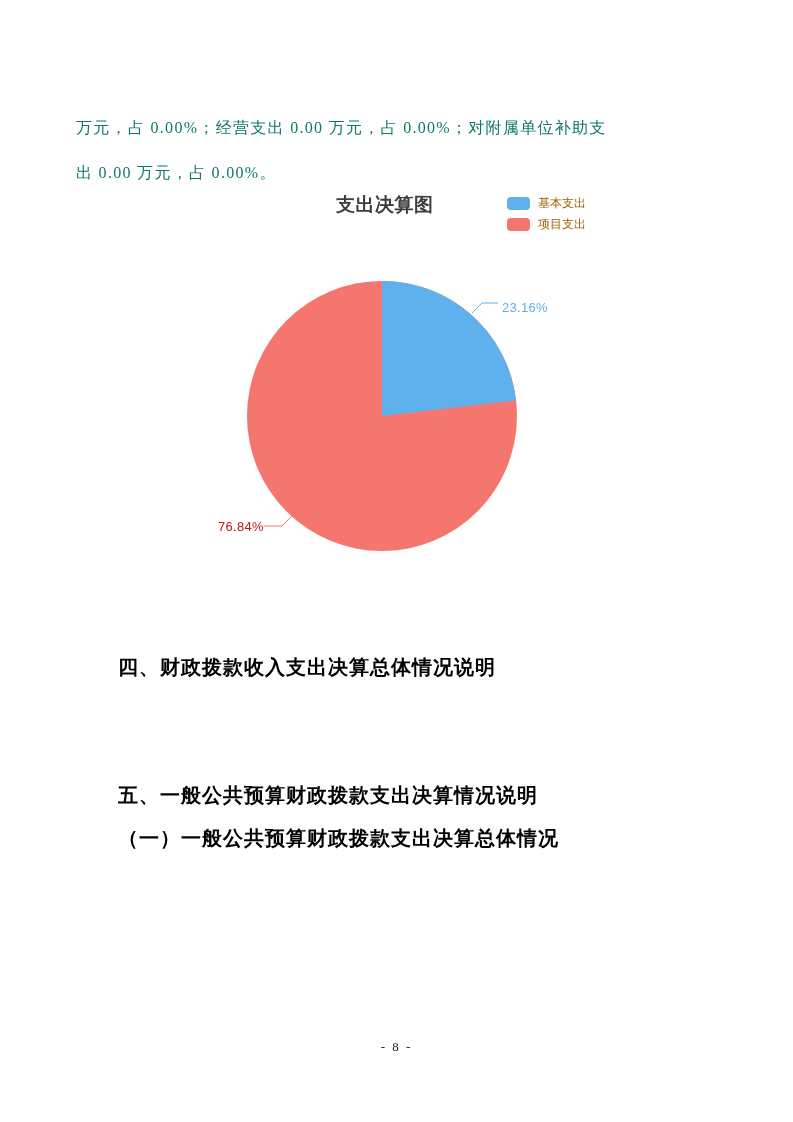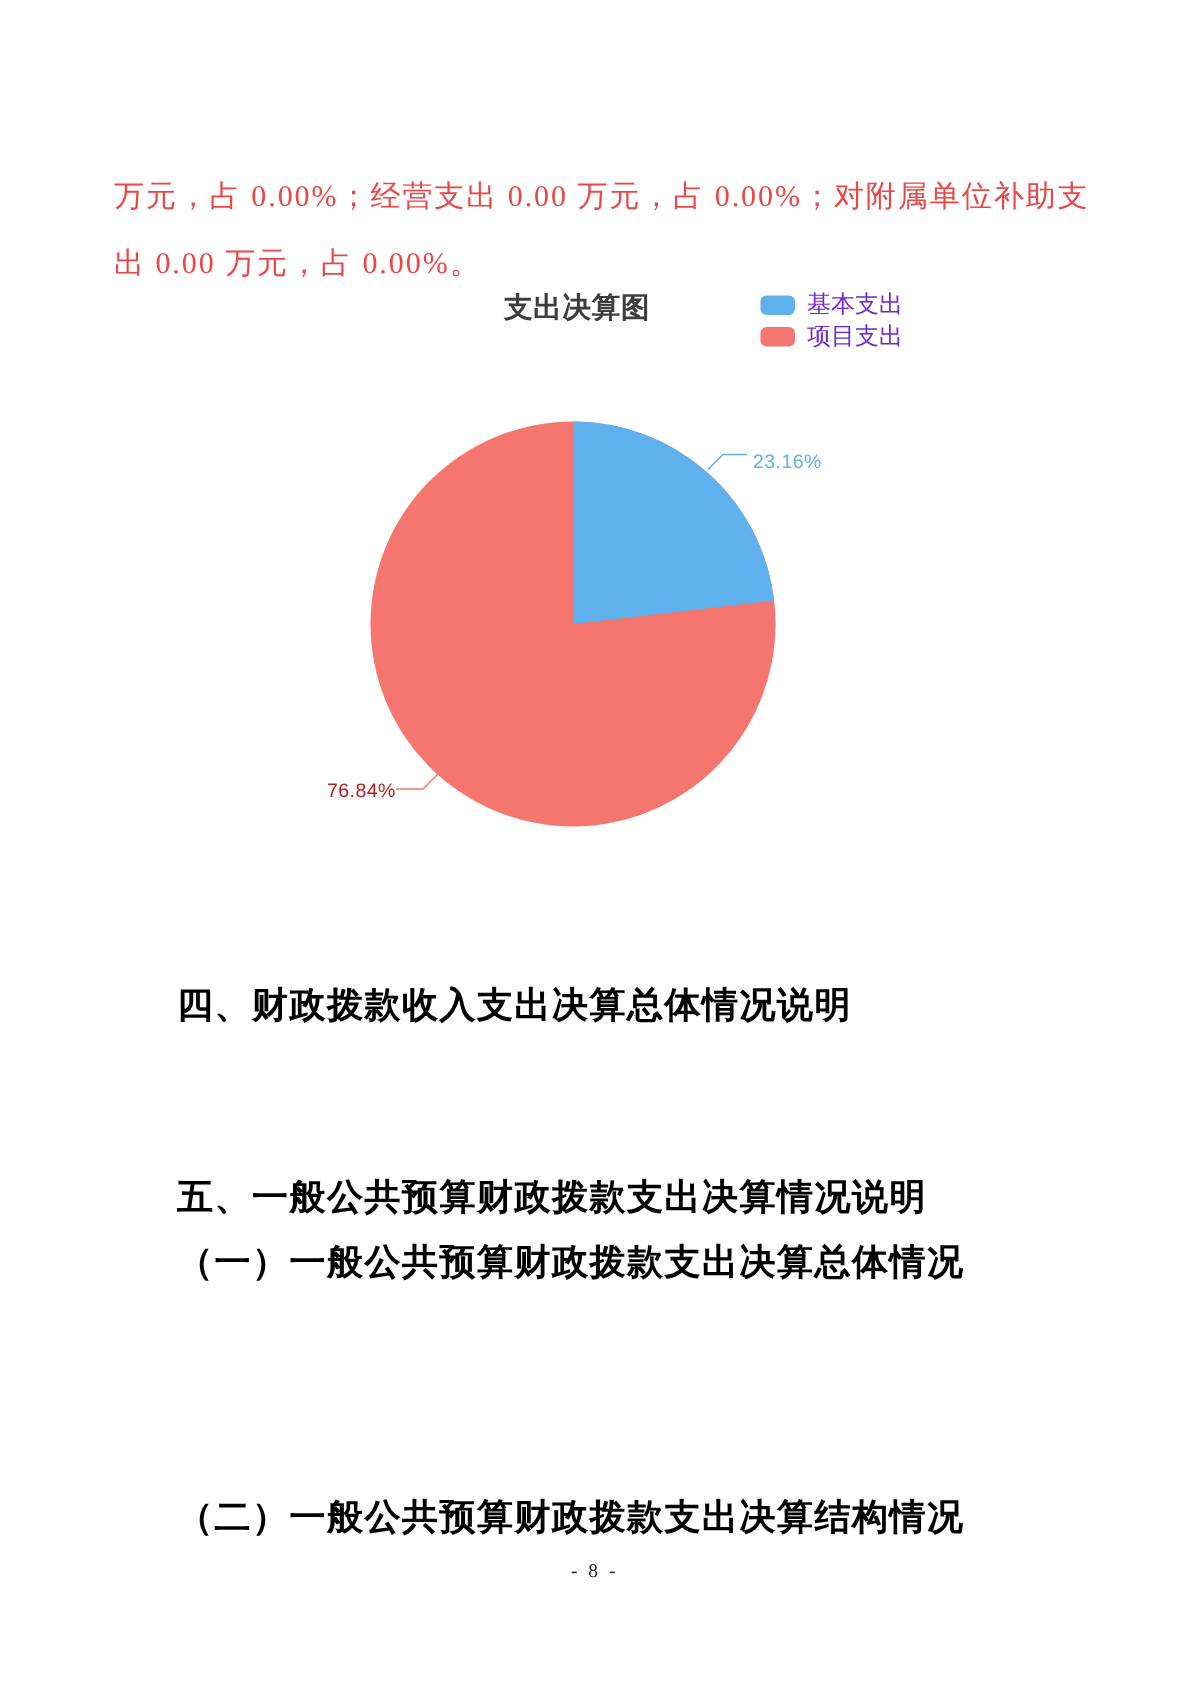--- a/index.html
+++ b/index.html
@@ -1,44 +1,44 @@
 <!DOCTYPE html>
 <html><head>
 <meta charset="utf-8">
 <style>
   html,body{margin:0;padding:0;background:#ffffff;}
   .page{
     position:relative;width:793px;height:1122px;background:#ffffff;overflow:hidden;
     font-family:"Liberation Serif","DejaVu Serif",serif;color:#141414;
   }
   .body-text{
-    position:absolute;font-size:20px;letter-spacing:1.3px;white-space:pre-line;
-    color:#ef4444;
+    position:absolute;font-size:16px;letter-spacing:1.3px;white-space:pre-line;
+    color:#0f766e;
   }
   .intro{left:76px;top:89px;width:700px;line-height:45px;}
   .para{line-height:38px;text-indent:42px;width:700px;left:76px;}
   #para-4{top:696px;}
   #para-5-1{top:867px;}
   .doc-heading{
-    position:absolute;left:118px;margin:0;font-size:24px;font-weight:700;
+    position:absolute;left:118px;margin:0;font-size:20px;font-weight:700;
     font-family:"Liberation Sans","DejaVu Sans",sans-serif;color:#000;white-space:nowrap;
     letter-spacing:1px;
   }
   #heading-4{top:654px;}
   #heading-5{top:782px;}
   #heading-5-1{top:825px;}
   #heading-5-2{top:995px;}
   .chart-title{
     position:absolute;left:336px;top:192px;font-family:"Liberation Sans","DejaVu Sans",sans-serif;
     font-size:19px;font-weight:700;color:#3d3d3d;letter-spacing:.5px;
   }
   .legend{position:absolute;left:507px;top:196px;}
   .legend-item{display:flex;align-items:center;height:14px;margin-bottom:7px;}
   .legend-swatch{width:23px;height:13px;border-radius:4px;margin-right:8px;flex:0 0 auto;}
-  .legend-label{font-family:"Liberation Sans","DejaVu Sans",sans-serif;font-size:16px;color:#6d28d9;}
+  .legend-label{font-family:"Liberation Sans","DejaVu Sans",sans-serif;font-size:12px;color:#a16207;}
   .pie-svg{position:absolute;left:0;top:180px;}
   .pie-callout{
     position:absolute;font-family:"Liberation Sans","DejaVu Sans",sans-serif;
     font-size:13px;letter-spacing:.3px;
   }
   #callout-basic{left:502px;top:300px;}
   #callout-project{left:218px;top:519px;}
   .page-num{
     position:absolute;left:0;right:0;top:1039px;text-align:center;
     font-size:13px;letter-spacing:2px;color:#222;
@@ -77,17 +77,16 @@
 
   <div class="pie-callout" id="callout-basic" style="color: rgb(94, 177, 236);">23.16%</div>
   <div class="pie-callout" id="callout-project" style="color: #b91c1c;">76.84%</div>
 
   <h3 class="doc-heading" id="heading-4">四、财政拨款收入支出决算总体情况说明</h3>
 
   <h3 class="doc-heading" id="heading-5-1">（一）一般公共预算财政拨款支出决算总体情况</h3>
 
   <h3 class="doc-heading" id="heading-5">五、一般公共预算财政拨款支出决算情况说明</h3>
 
-  <h3 class="doc-heading" id="heading-5-2">（二）一般公共预算财政拨款支出决算结构情况</h3>
 
   <div class="page-num">- 8 -</div>
 
 </div>
 
 </body></html>

